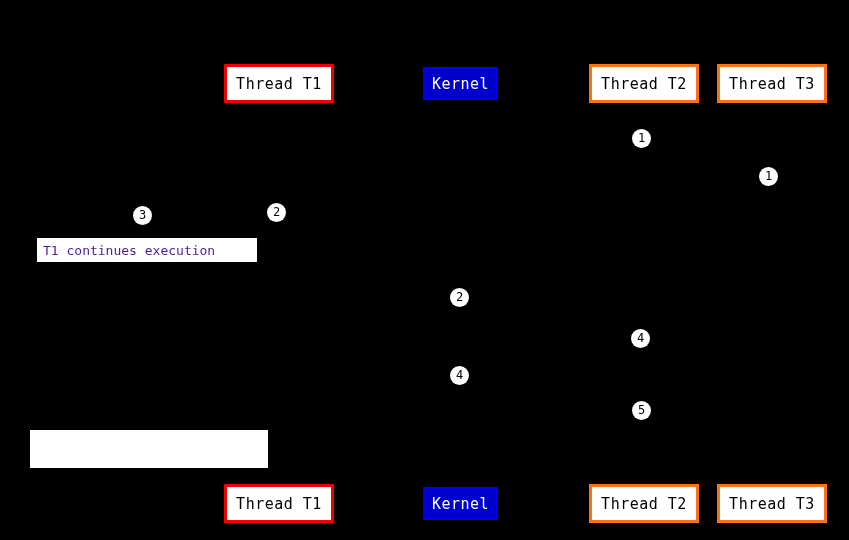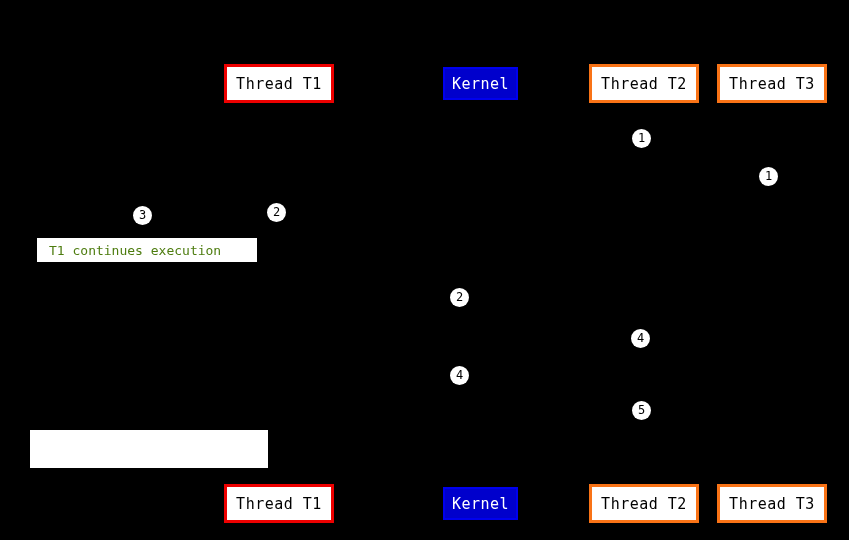--- a/index.html
+++ b/index.html
@@ -29,42 +29,41 @@
   .box.red-border {
     border: 3px solid #ee0000;
   }
   .box.blue-border {
     border: 3px solid #f97316;
   }
   .box.kernel {
     background: #0000cc;
     color: #ffffff;
     border: 2px solid #0000ee;
-    margin-left: 20px;
   }
   .marker {
     position: absolute;
     width: 19px;
     height: 19px;
     border-radius: 50%;
     background: #ffffff;
     color: #000000;
     font-size: 12px;
     line-height: 19px;
     text-align: center;
     box-sizing: border-box;
   }
   .note {
     position: absolute;
     background: #ffffff;
-    color: #4d7c0f;
+    color: #4c1d95;
     font-size: 13px;
     display: flex;
     align-items: center;
-    padding: 0 12px;
+    padding: 0 6px;
     box-sizing: border-box;
   }
   .blank-box {
     position: absolute;
     background: #ffffff;
   }
 </style>
 </head>
 <body>
 

